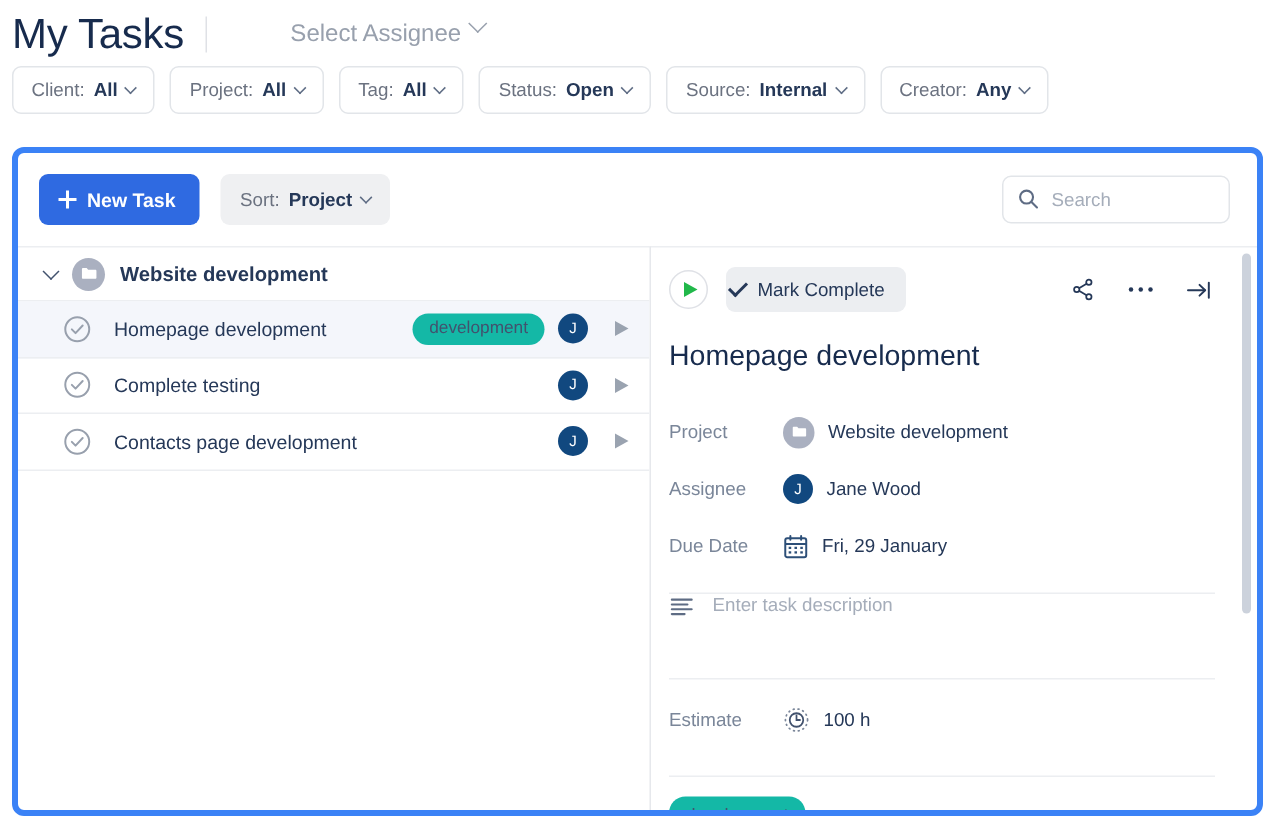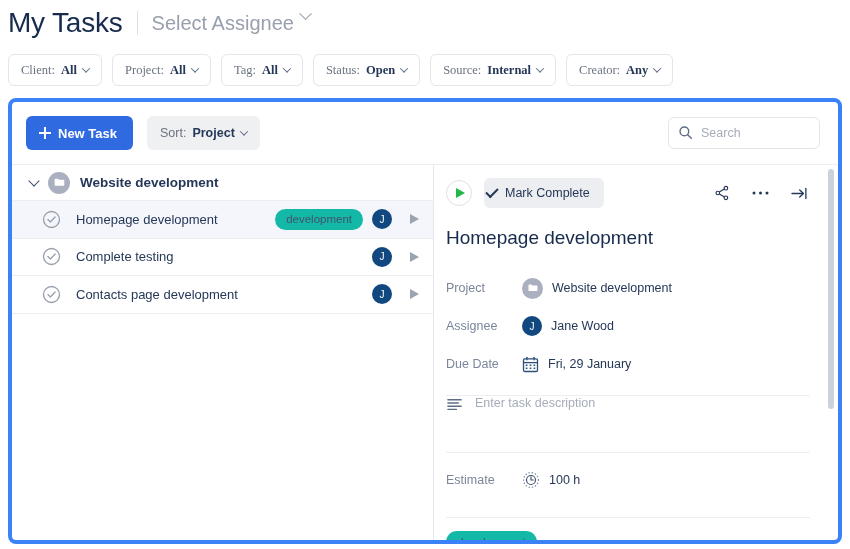--- a/index.html
+++ b/index.html
@@ -27,44 +27,44 @@
     padding-right: 14px;
   }
   .title-divider {
     width: 1px; height: 24px;
     background: #dfe1e6;
     margin-right: 14px;
   }
   .assignee-select {
     display: flex; align-items: flex-start;
     gap: 7px;
-    font-size: 20px;
+    font-size: 16px;
     color: #98a0ad;
     cursor: pointer;
+    margin-left: 42px;
   }
   .chev {
     display: inline-block;
     width: 9px; height: 9px;
     border-right: 1.6px solid currentColor;
     border-bottom: 1.6px solid currentColor;
     transform: rotate(45deg) translate(-2px,-2px);
   }
   .chev.sm {
     width: 6px; height: 6px;
     border-width: 1.4px;
     transform: rotate(45deg) translate(-1px,-1px);
   }
 
   
   .filter-bar {
-    display: flex; align-items: center;
+    display: flex; align-items: flex-start;
     gap: 10px;
     padding: 0 8px;
     height: 52px;
-    font-family: Liberation Serif, serif;
   }
   .chip {
     display: flex; align-items: center;
     gap: 6px;
     height: 32px;
     padding: 0 12px;
     border: 1px solid #e2e5e9;
     border-radius: 6px;
     background: #fff;
     font-size: 12.5px;

